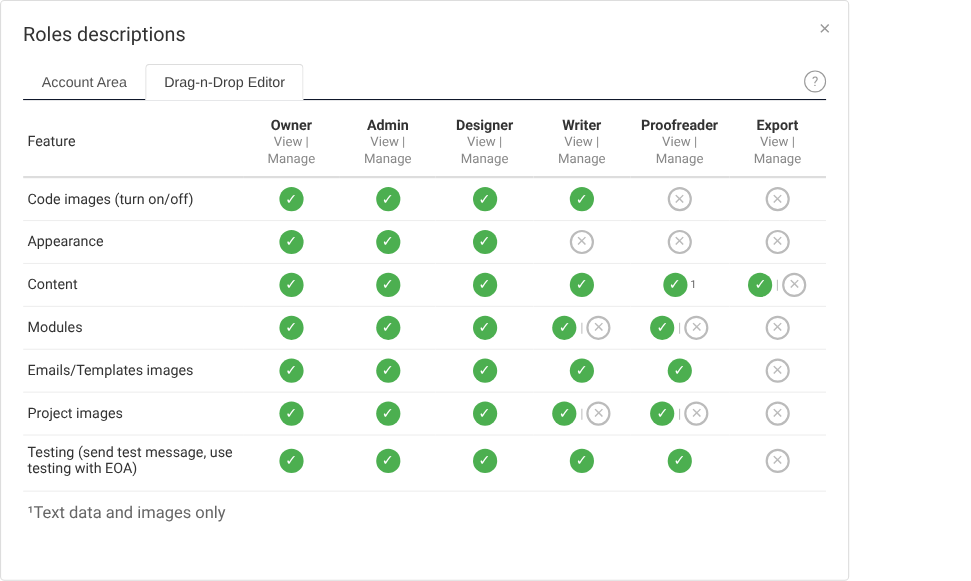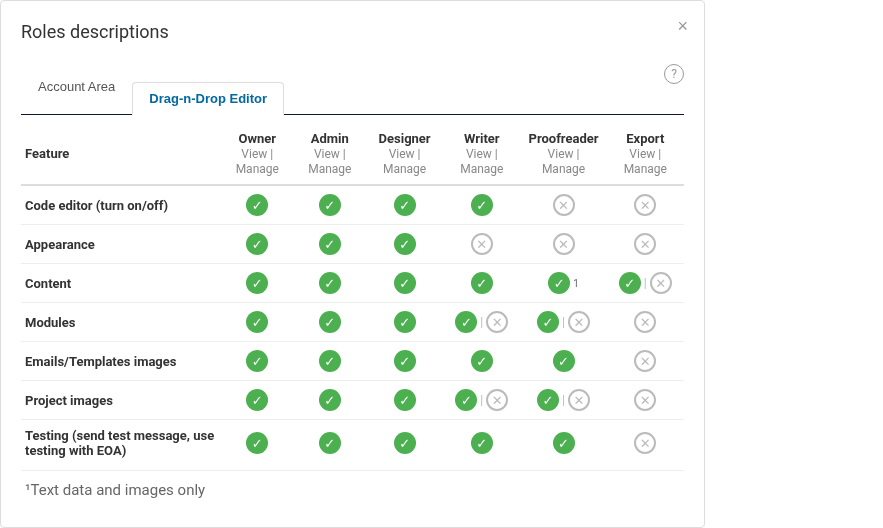--- a/index.html
+++ b/index.html
@@ -3,21 +3,21 @@
   <meta charset="utf-8">
   <style>
     * { box-sizing: border-box; margin: 0; padding: 0; }
     body {
       font-family: -apple-system, BlinkMacSystemFont, "Segoe UI", Roboto, sans-serif;
       font-size: 13px;
       background: #fff;
       color: #333;
     }
     .modal {
-      width: 705px;
+      width: 772px;
       min-height: 528px;
       background: #fff;
       border: 1px solid #ddd;
       border-radius: 4px;
       position: relative;
       padding: 20px 20px 0 20px;
     }
     .modal-title {
       font-size: 18px;
       font-weight: 400;
@@ -47,23 +47,22 @@
       border: 1px solid transparent;
       border-radius: 4px 4px 0 0;
       font-size: 13px;
       color: #555;
       background: none;
       margin-bottom: -1px;
     }
     .tab.active {
       border-color: #ddd #ddd #fff;
       background: #fff;
-      color: #0369a1;
-      font-weight: 700;
-      margin-top: 24px;
+      color: #404040;
+      font-weight: 400;
     }
     .help-icon {
       position: absolute;
       right: 0;
       top: 6px;
       width: 20px;
       height: 20px;
       border-radius: 50%;
       border: 1px solid #999;
       display: flex;
@@ -90,21 +89,21 @@
     tbody tr:last-child {
       border-bottom: none;
     }
     th, td {
       padding: 8px 6px;
       text-align: center;
       vertical-align: middle;
     }
     th:first-child, td:first-child {
       text-align: left;
-      font-weight: 700;
+      font-weight: 400;
       width: 200px;
       padding-left: 4px;
     }
     th {
       font-weight: 700;
       font-size: 13px;
     }
     .sub-label {
       font-size: 12px;
       color: #888;
@@ -192,21 +191,21 @@
             <span class="sub-label">View | Manage</span>
           </th>
           <th>
             <span>Export</span><br>
             <span class="sub-label">View | Manage</span>
           </th>
         </tr>
       </thead>
       <tbody id="table-body">
       <tr>
-            <td class="feature-label">Code editor (turn on/off)</td>
+            <td class="feature-label">Code images (turn on/off)</td>
             <td><span class="check-green">✓</span></td>
             <td><span class="check-green">✓</span></td>
             <td><span class="check-green">✓</span></td>
             <td><span class="check-green">✓</span></td>
             <td><span class="cross-gray">✕</span></td>
             <td><span class="cross-gray">✕</span></td>
           </tr>
           <tr>
             <td class="feature-label">Appearance</td>
             <td><span class="check-green">✓</span></td>

